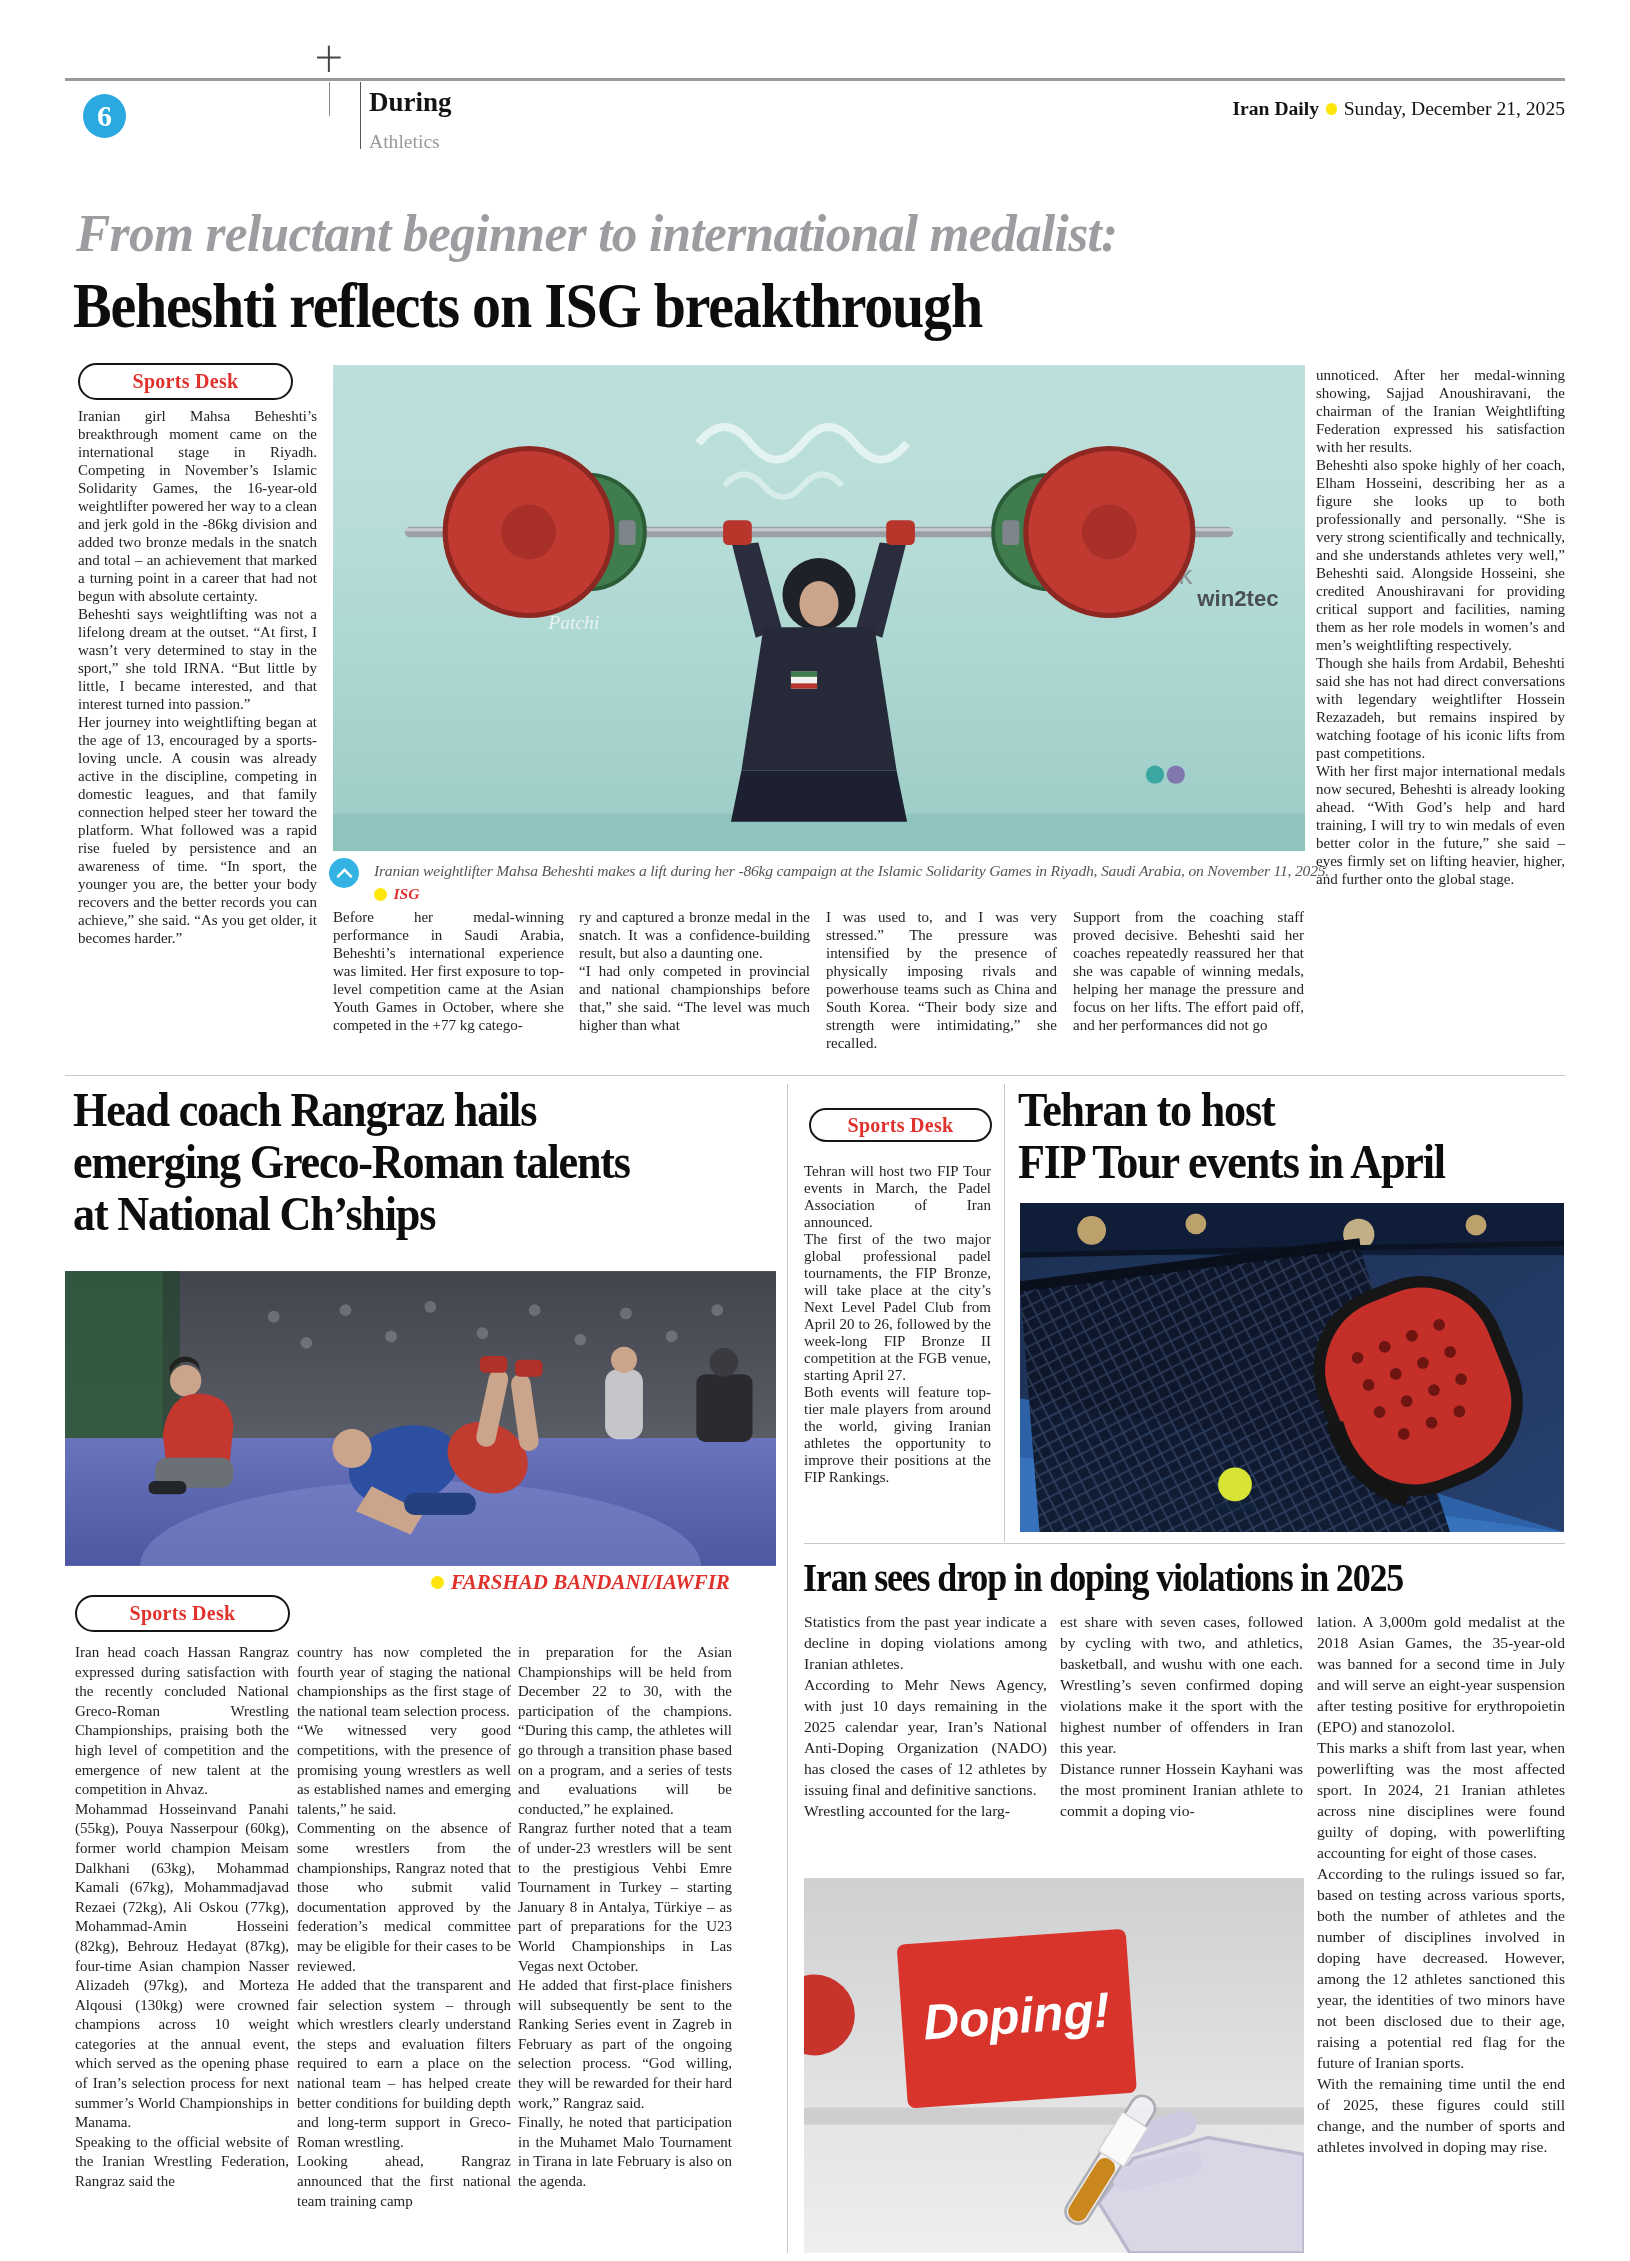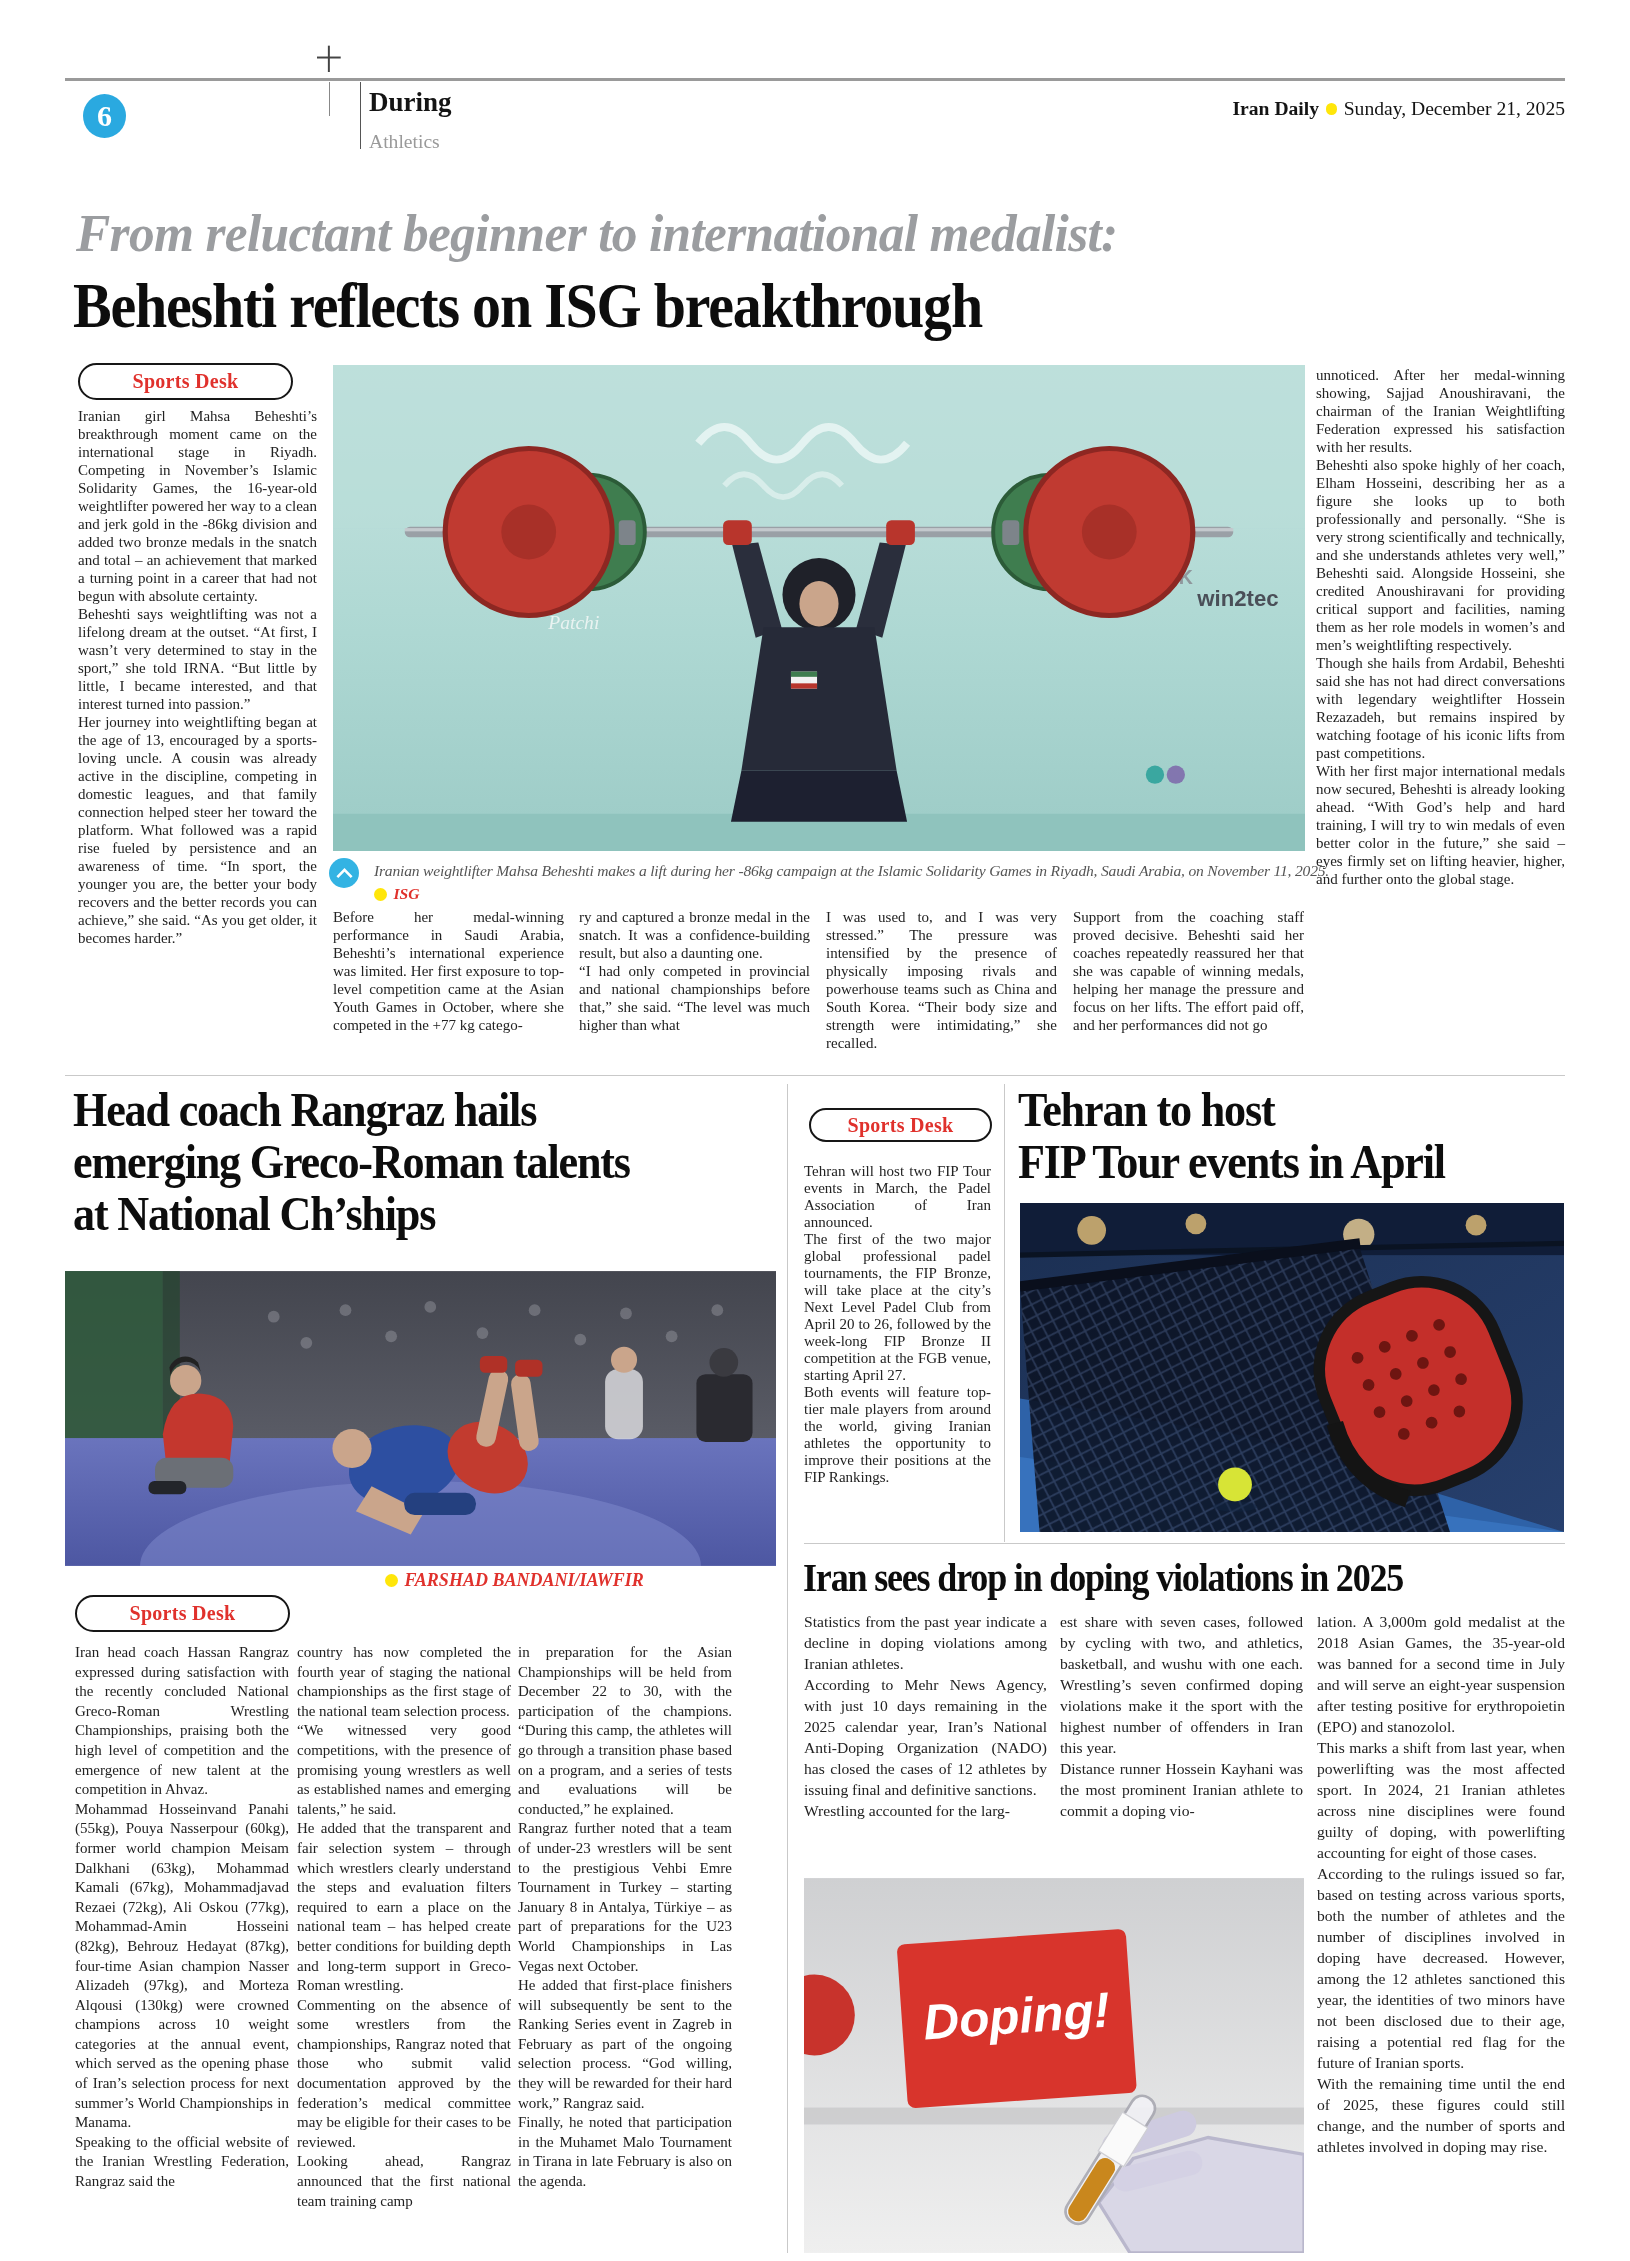--- a/index.html
+++ b/index.html
@@ -32,21 +32,21 @@
   
   .bodycol p{margin:0;text-align:justify;}
   .bodycol{font-size:15px;line-height:18px;color:#222;}
   .wcol{font-size:15px;line-height:19.6px;}
   .tcol{font-size:15px;line-height:17px;}
   .dcol{font-size:15.6px;line-height:21px;}
   
   .cap-circle{width:30px;height:30px;border-radius:50%;background:#33b3e3;display:flex;align-items:center;justify-content:center;}
   .caption{font-size:15.6px;font-style:italic;color:#555;letter-spacing:-0.2px;white-space:nowrap;}
   .credit{color:#e0312c;font-style:italic;font-size:15.6px;font-weight:bold;display:flex;align-items:center;gap:6.5px;}
-  .credit-right{justify-content:flex-start;font-size:18px;}
+  .credit-right{justify-content:center;font-size:21px;}
   .photo{overflow:hidden;}
 </style>
 </head>
 <body>
 
 <svg class="abs" style="left:317px;top:43px;" width="29" height="33" viewBox="0 0 44 50">
   <line x1="0" y1="22" x2="36" y2="22" stroke="#444" stroke-width="3"></line>
   <line x1="18" y1="4" x2="18" y2="44" stroke="#444" stroke-width="3"></line>
 </svg>
 <div class="abs rule" style="left:65px;top:78px;width:1500px;height:2.6px;"></div>
@@ -234,22 +234,22 @@
 </div>
 
 <div class="abs bodycol wcol" style="left:75px;top:1643px;width:214px;height:606px;">
   <p>Iran head coach Hassan Rangraz expressed during satisfaction with the recently concluded National Greco-Roman Wrestling Championships, praising both the high level of competition and the emergence of new talent at the competition in Ahvaz.</p>
   <p>Mohammad Hosseinvand Panahi (55kg), Pouya Nasserpour (60kg), former world champion Meisam Dalkhani (63kg), Mohammad Kamali (67kg), Mohammadjavad Rezaei (72kg), Ali Oskou (77kg), Mohammad-Amin Hosseini (82kg), Behrouz Hedayat (87kg), four-time Asian champion Nasser Alizadeh (97kg), and Morteza Alqousi (130kg) were crowned champions across 10 weight categories at the annual event, which served as the opening phase of Iran’s selection process for next summer’s World Championships in Manama.</p>
   <p>Speaking to the official website of the Iranian Wrestling Federation, Rangraz said the</p>
 </div>
 <div class="abs bodycol wcol" style="left:297px;top:1643px;width:214px;height:606px;">
   <p>country has now completed the fourth year of staging the national championships as the first stage of the national team selection process.</p>
   <p>“We witnessed very good competitions, with the presence of promising young wrestlers as well as established names and emerging talents,” he said.</p>
+  <p>Commenting on the absence of some wrestlers from the championships, Rangraz noted that those who submit valid documentation approved by the federation’s medical committee may be eligible for their cases to be reviewed.</p>
   <p>He added that the transparent and fair selection system – through which wrestlers clearly understand the steps and evaluation filters required to earn a place on the national team – has helped create better conditions for building depth and long-term support in Greco-Roman wrestling.</p>
-  <p>Commenting on the absence of some wrestlers from the championships, Rangraz noted that those who submit valid documentation approved by the federation’s medical committee may be eligible for their cases to be reviewed.</p>
   <p>Looking ahead, Rangraz announced that the first national team training camp</p>
 </div>
 <div class="abs bodycol wcol" style="left:518px;top:1643px;width:214px;height:606px;">
   <p>in preparation for the Asian Championships will be held from December 22 to 30, with the participation of the champions. “During this camp, the athletes will go through a transition phase based on a program, and a series of tests and evaluations will be conducted,” he explained.</p>
   <p>Rangraz further noted that a team of under-23 wrestlers will be sent to the prestigious Vehbi Emre Tournament in Turkey – starting January 8 in Antalya, Türkiye – as part of preparations for the U23 World Championships in Las Vegas next October.</p>
   <p>He added that first-place finishers will subsequently be sent to the Ranking Series event in Zagreb in February as part of the ongoing selection process. “God willing, they will be rewarded for their hard work,” Rangraz said.</p>
   <p>Finally, he noted that participation in the Muhamet Malo Tournament in Tirana in late February is also on the agenda.</p>
 </div>
 
 <div class="abs pill" style="left:809px;top:1108px;width:183px;height:34px;">

